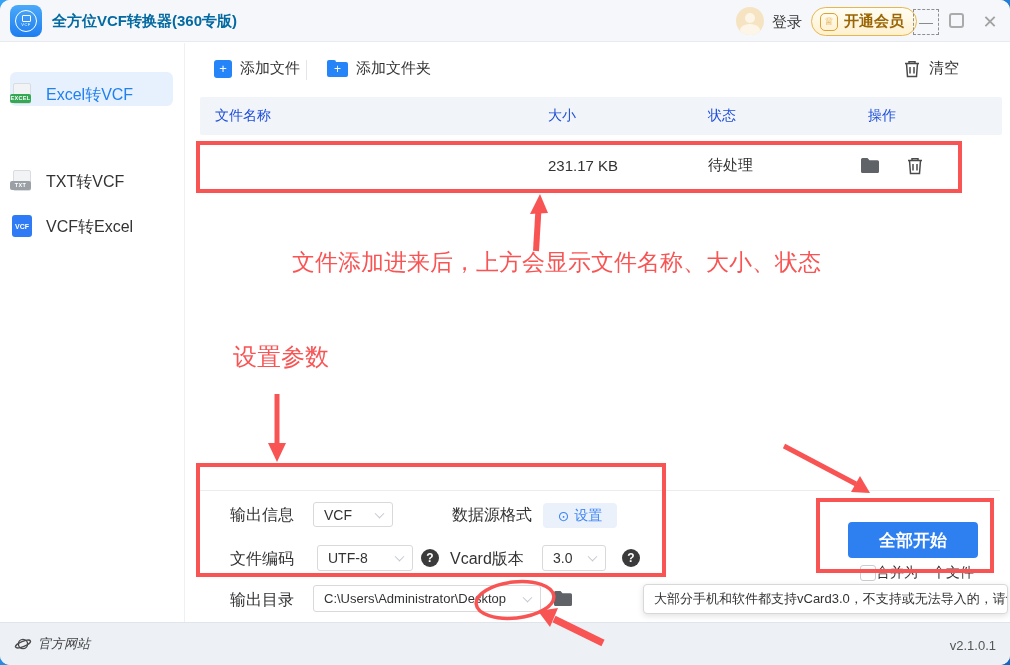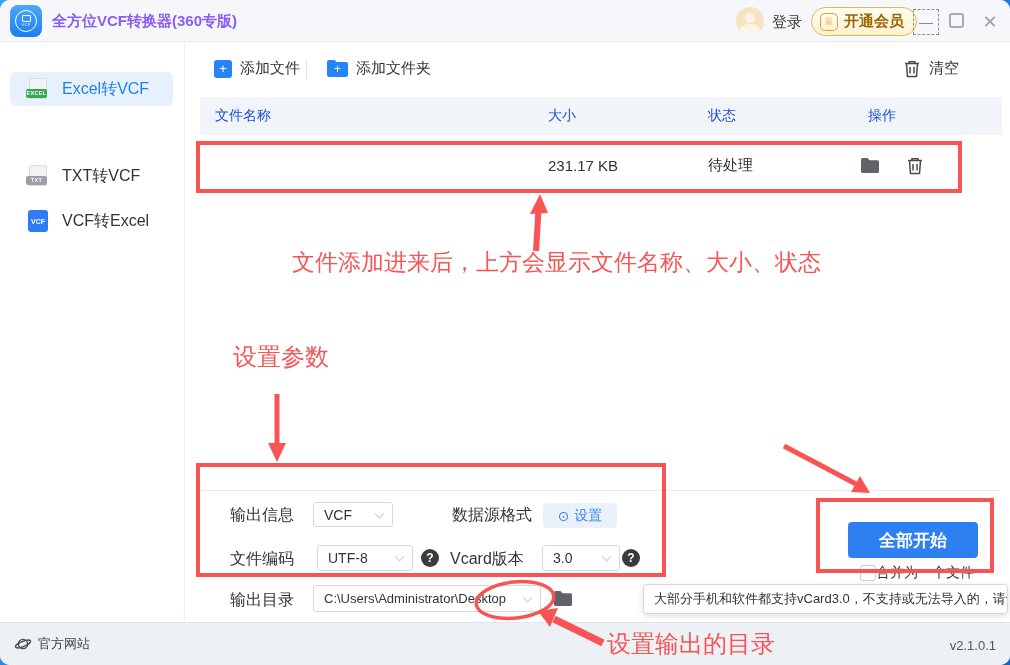--- a/index.html
+++ b/index.html
@@ -22,21 +22,21 @@
     position:absolute; left:10px; top:5px; width:32px; height:32px;
     border-radius:8px; background:linear-gradient(180deg,#4aa9f8,#1e7df0);
     display:flex; align-items:center; justify-content:center;
   }
   .app-icon .ring {
     width:22px; height:22px; border:1.6px solid #fff; border-radius:50%;
     display:flex; flex-direction:column; align-items:center; justify-content:center;
   }
   .app-icon .card { width:9px; height:7px; border:1.2px solid #fff; border-radius:1px; }
   .app-icon .vcf { font-size:4px; color:#fff; letter-spacing:.5px; }
-  .win-title { position:absolute; left:52px; top:12px; font-size:15px; font-weight:bold; color:#8b5cf6; }
+  .win-title { position:absolute; left:52px; top:12px; font-size:15px; font-weight:bold; color:#0369a1; }
   .avatar {
     position:absolute; left:736px; top:7px; width:28px; height:28px; border-radius:50%;
     background:#f6e3c2; overflow:hidden;
   }
   .avatar .head { position:absolute; left:9px; top:6px; width:10px; height:10px; border-radius:50%; background:#fdf6e8; }
   .avatar .bust { position:absolute; left:4px; top:17px; width:20px; height:12px; border-radius:50%; background:#fdf6e8; }
   .login { position:absolute; left:772px; top:13px; font-size:15px; color:#333; cursor:pointer; }
   .vip-btn {
     position:absolute; left:811px; top:7px; height:29px; padding:0 12px 0 8px;
     border:1px solid #e8b64e; border-radius:15px;
@@ -57,21 +57,21 @@
     border:2px solid #ababab; border-radius:3px; cursor:pointer; }
   .btn-close { position:absolute; left:977px; top:9px; width:26px; height:26px;
     color:#a2a2a2; font-size:18px; line-height:26px; text-align:center; cursor:pointer; }
   
   .sidebar {
     position:absolute; left:0; top:43px; width:185px; height:579px;
     background:#fff; border-right:1px solid #edf0f4;
   }
   .side-item {
     position:absolute; left:10px; width:163px; height:34px; border-radius:6px;
-    display:flex; align-items:center; gap:12px; padding-left:16px; cursor:pointer;
+    display:flex; align-items:flex-end; gap:12px; cursor:pointer;
     font-size:16px; color:#333;
   }
   .side-item.active { background:#e7f1fd; color:#2080f0; }
   .ficon { width:24px; height:24px; position:relative; flex:0 0 24px; }
   .ficon .page {
     position:absolute; left:3px; top:1px; width:18px; height:21px;
     background:#f2f3f5; border:1px solid #d9dce1; border-radius:2px;
   }
   .ficon .tag {
     position:absolute; left:0; top:12px; width:21px; height:9px; border-radius:2px;
@@ -144,21 +144,21 @@
     background:#fff; border:1px solid #d8d8d8; border-radius:4px;
     box-shadow:0 2px 6px rgba(0,0,0,.12);
     display:flex; align-items:center; padding:0 10px; overflow:hidden;
   }
   .tooltip span { font-size:13px; color:#333; white-space:nowrap; }
   
   .footer {
     position:absolute; left:0; top:622px; width:100%; height:43px;
     background:#edf1f6; border-top:1px solid #e1e5eb;
   }
-  .foot-item { position:absolute; top:0; height:100%; display:flex; align-items:center; gap:6px; font-size:13px; color:#444; cursor:pointer; }
+  .foot-item { position:absolute; top:0; height:100%; display:flex; align-items:center; gap:6px; font-size:13px; color:#444; cursor:pointer;font-style:italic; }
   .version { position:absolute; right:14px; top:15px; font-size:13px; color:#555; }
   
   .red-rect { position:absolute; border:4px solid #f85454; z-index:30; pointer-events:none; }
   .red-text { position:absolute; color:#f85454; z-index:31; pointer-events:none; white-space:nowrap; }
   .anno-svg { position:absolute; left:0; top:0; z-index:32; pointer-events:none; }
 </style>
 </head>
 <body>
 
 <div class="window">
@@ -271,21 +271,21 @@
     <span>设置</span>
   </div>
 
   <span class="s-label" style="left:230px; top:549px;">文件编码</span>
   <div class="select" style="left:317px; top:545px; width:96px; height:26px;">
     <span>UTF-8</span>
     <span class="chev"></span>
   </div>
   <div class="help" style="left:421px; top:549px;">?</div>
   <span class="s-label" style="left:450px; top:549px;">Vcard版本</span>
-  <div class="select" style="left:542px; top:545px; width:78px; height:26px;">
+  <div class="select" style="left:542px; top:545px; width:64px; height:26px;">
     <span>3.0</span>
     <span class="chev"></span>
   </div>
   <div class="help" style="left:622px; top:549px;">?</div>
 
   <span class="s-label" style="left:230px; top:590px;">输出目录</span>
   <div class="select" style="left:313px; top:585px; width:228px; height:27px;">
     <span class="path-text">C:\Users\Administrator\Desktop</span>
     <span class="chev"></span>
   </div>
@@ -315,21 +315,20 @@
     </div>
     <span class="version">v2.1.0.1</span>
   </div>
 
   <div class="red-rect" style="left:196px; top:141px; width:766px; height:52px;"></div>
   <div class="red-rect" style="left:196px; top:463px; width:470px; height:114px;"></div>
   <div class="red-rect" style="left:816px; top:498px; width:178px; height:75px;"></div>
 
   <div class="red-text" style="left:292px; top:247px; font-size:23px;">文件添加进来后，上方会显示文件名称、大小、状态</div>
   <div class="red-text" style="left:233px; top:341px; font-size:24px;">设置参数</div>
-  <div class="red-text" style="left:607px; top:628px; font-size:24px;">设置输出的目录</div>
 
   <svg class="anno-svg" width="1010" height="665" viewBox="0 0 1010 665">
     <g stroke="#f85454" fill="#f85454">
 
       <line x1="536" y1="251" x2="538.5" y2="209" stroke-width="6"></line>
       <polygon points="540,194 530,214 548,213" stroke="none"></polygon>
 
       <line x1="277" y1="394" x2="277" y2="446" stroke-width="5"></line>
       <polygon points="277,462 268,443 286,443" stroke="none"></polygon>
 

